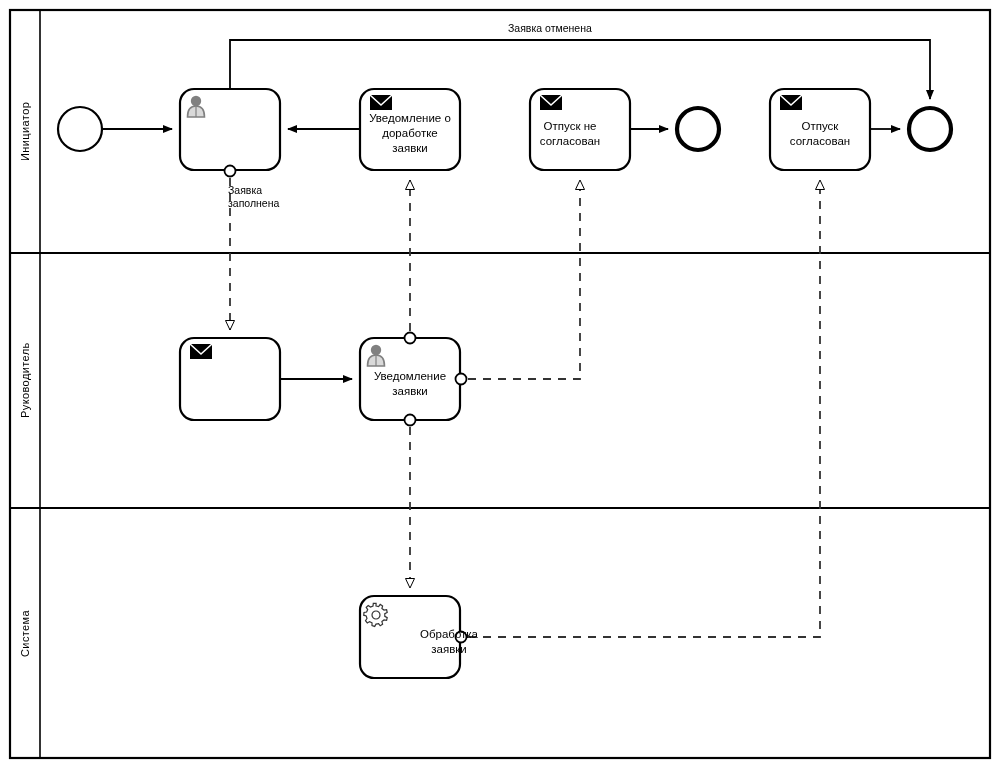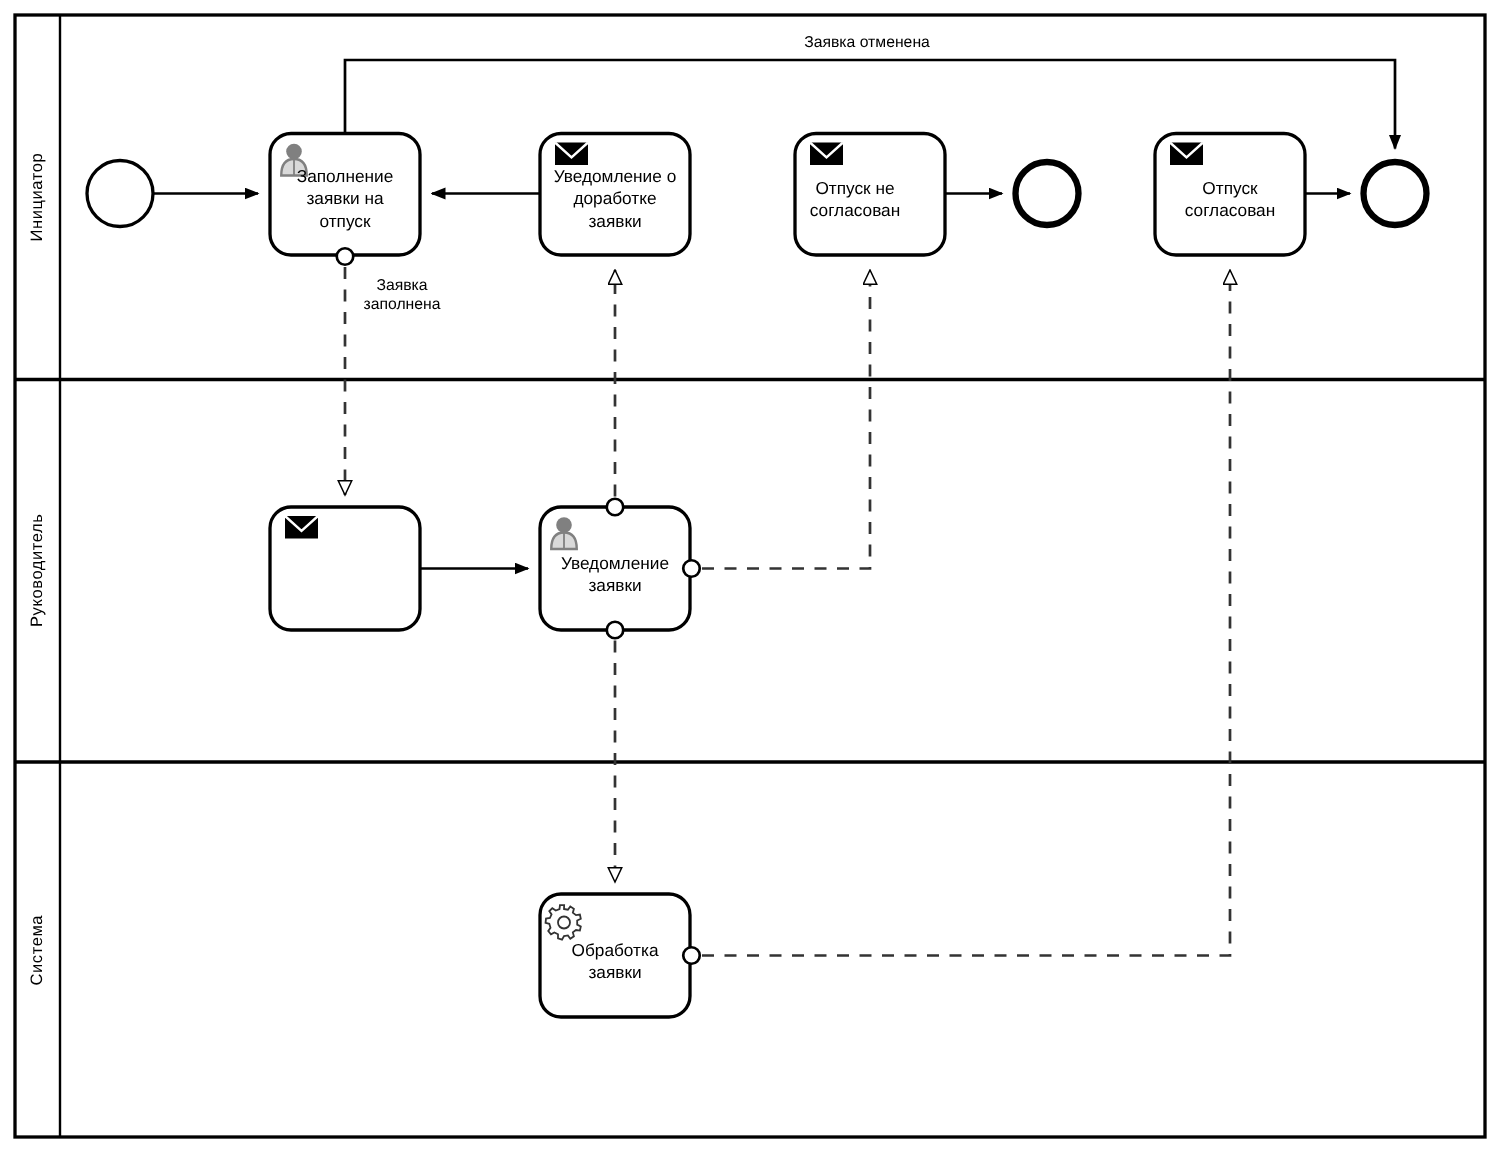--- a/index.html
+++ b/index.html
@@ -26,21 +26,21 @@
     color:#000;
     text-align:center;
     display:flex;align-items:center;justify-content:center;
     pointer-events:none;
   }
   .flow-label{
     position:absolute;
     font-size:10.5px;
     line-height:13px;
     color:#000;
-    text-align:center;
+    text-align:left;
     white-space:pre-line;
   }
 </style>
 </head>
 <body>
 
 <div id="canvas">
 
   <svg id="diagram" viewBox="0 0 1007 770" xmlns="http://www.w3.org/2000/svg">
     <defs>
@@ -148,32 +148,29 @@
       <circle cx="461" cy="379" r="5.5"></circle>
       <circle cx="410" cy="420" r="5.5"></circle>
       <circle cx="461" cy="637" r="5.5"></circle>
     </g>
   </svg>
 
   <div class="lane-label" style="left:10px; top:10px; width:30px; height:243px;">Инициатор</div>
   <div class="lane-label" style="left:10px; top:253px; width:30px; height:255px;">Руководитель</div>
   <div class="lane-label" style="left:10px; top:508px; width:30px; height:250px;">Система</div>
 
-  <div class="task-label" style="left:180px; top:97px; width:100px; height:73px; white-space:pre-line;">Заполнение
-заявки на
-отпуск</div>
   <div class="task-label" style="left:358px; top:97px; width:104px; height:73px; white-space:pre-line;">Уведомление о
 доработке
 заявки</div>
   <div class="task-label" style="left:530px; top:97px; width:80px; height:73px; white-space:pre-line;">Отпуск не
 согласован</div>
   <div class="task-label" style="left:770px; top:97px; width:100px; height:73px; white-space:pre-line;">Отпуск
 согласован</div>
   <div class="task-label" style="left:358px; top:348px; width:104px; height:72px; white-space:pre-line;">Уведомление
 заявки</div>
-  <div class="task-label" style="left:360px; top:606px; width:100px; height:72px; white-space:pre-line;">Обработка
+  <div class="task-label" style="left:360px; top:606px; width:100px; height:72px; white-space:pre-line;padding-left:39px;">Обработка
 заявки</div>
 
   <div class="flow-label" style="left:508px; top:22px; width:140px;">Заявка отменена</div>
   <div class="flow-label" style="left:228px; top:184px; width:80px;">Заявка
 заполнена</div>
 
 </div>
 
 </body></html>

